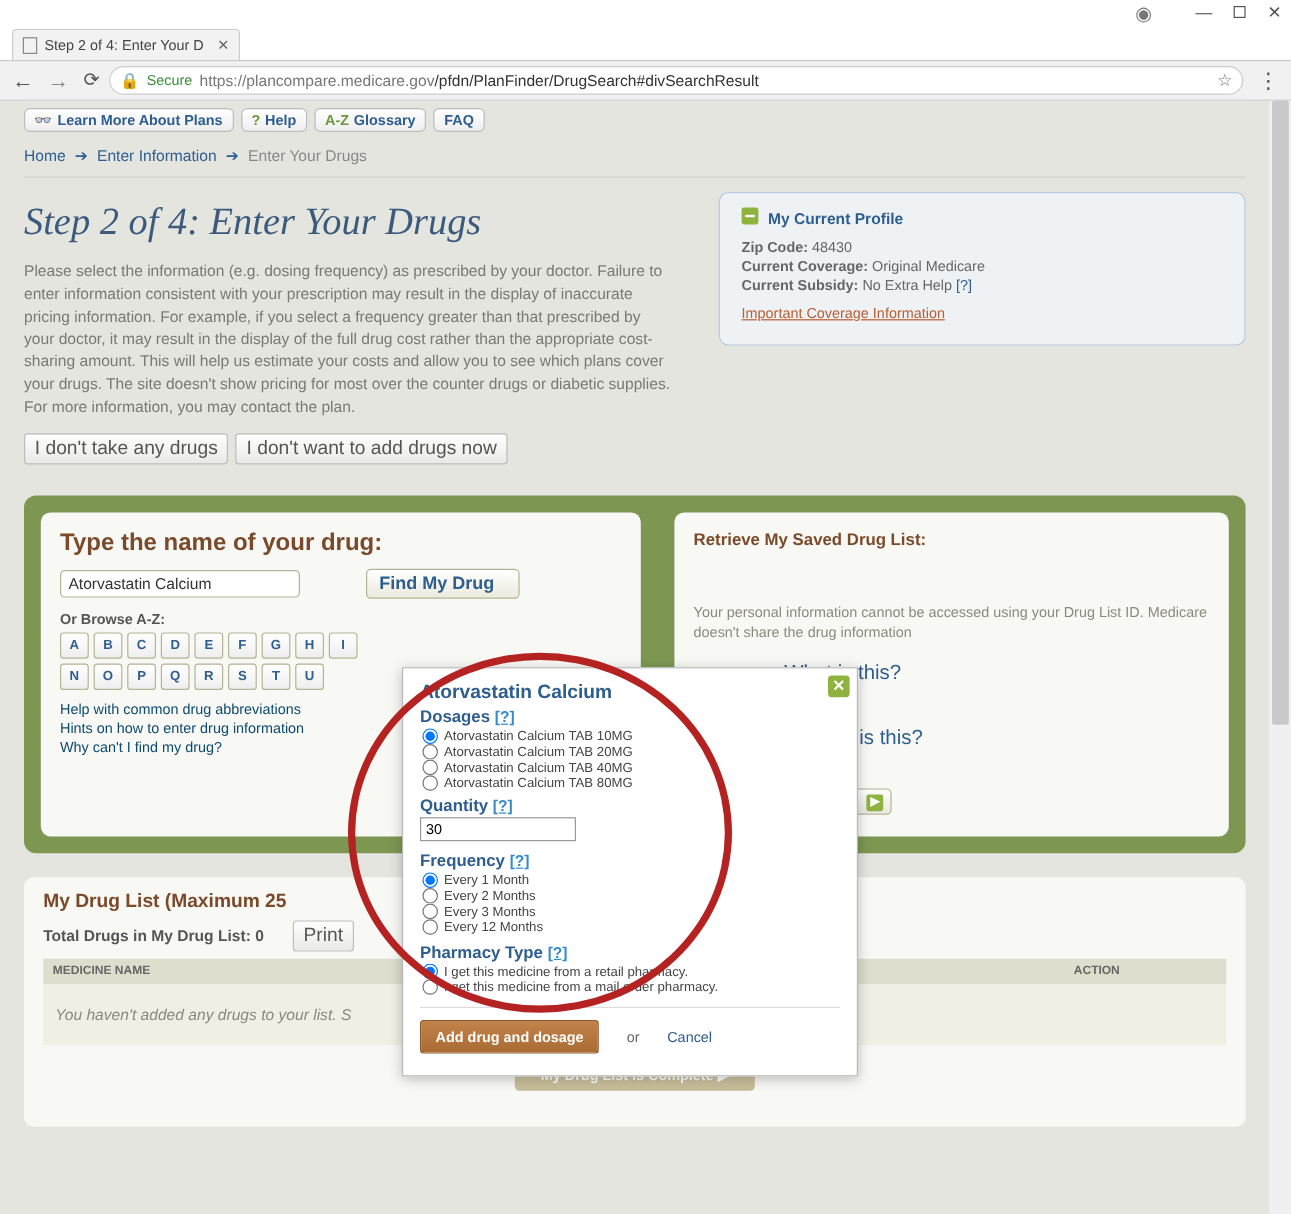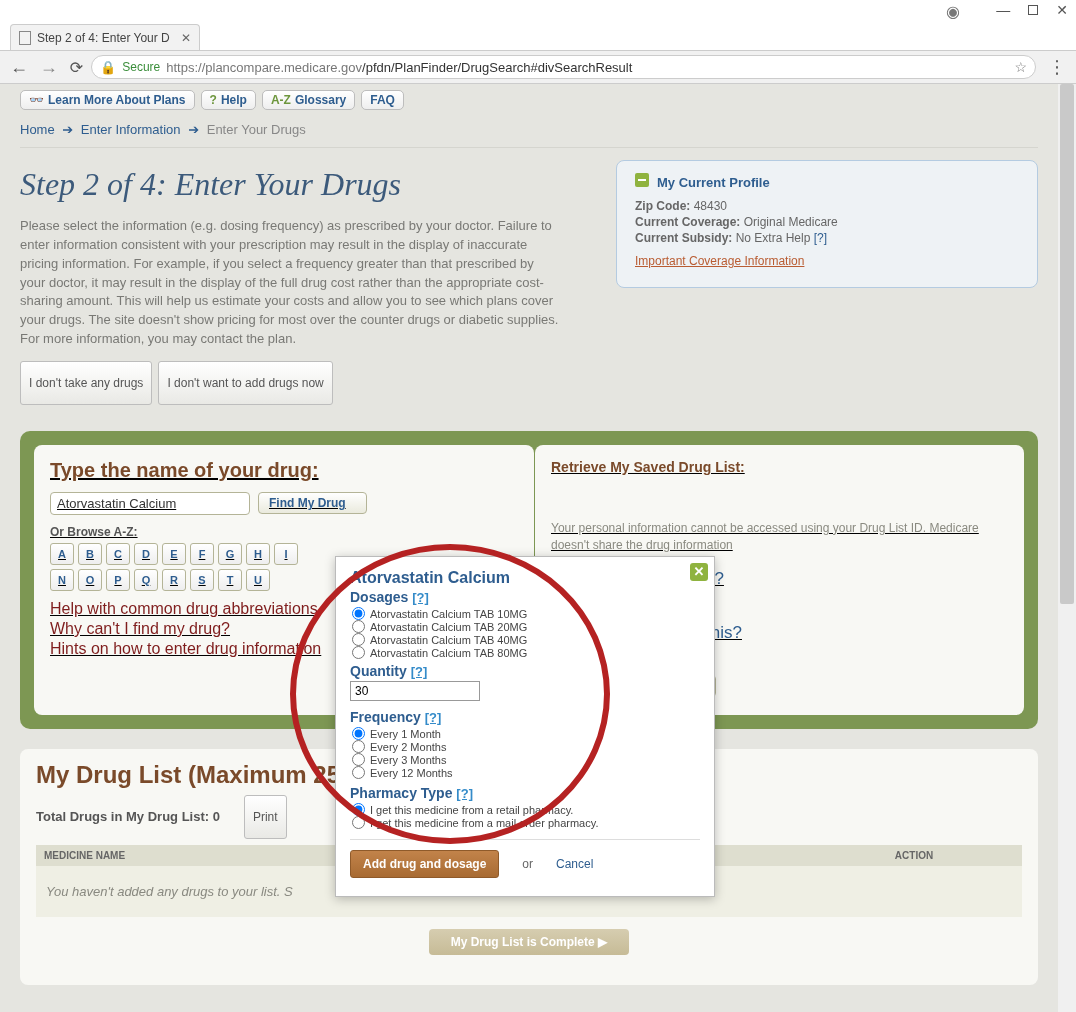--- a/index.html
+++ b/index.html
@@ -36,65 +36,65 @@
   .page { margin:0 20px; background:#e5e5e0; }
   
   .topnav { padding:6px 0 4px; display:flex; gap:6px; }
   .pill { background:linear-gradient(#fff,#eee); border:1px solid #bdbdbd; border-radius:5px; padding:2px 8px; font-size:12px; color:#2e5d8f; font-weight:bold; display:flex; align-items:center; gap:4px;}
   .pill .ic { color:#6d963d; font-weight:bold;}
   
   .breadcrumb { padding:8px 0 10px; color:#888; font-size:13px; border-bottom:1px solid #d5d5cf;}
   .breadcrumb a { color:#2e5d8f; font-weight:normal; text-decoration:none;}
   .breadcrumb .sep { color:#2e5d8f; margin:0 4px;}
   
-  .page-body { display:flex; gap:36px; padding-top:12px;}
+  .page-body { display:flex; gap:19px; padding-top:12px;}
   .left-col { flex:0 0 560px;}
   .right-col { flex:1;}
   
   h1.page-title { font-family: Georgia, 'Times New Roman', serif; font-style:italic; font-weight:normal; color:#3c5a7b; font-size:32px; padding:6px 0 14px;}
   .intro { color:#797975; font-size:13px; line-height:1.45; max-width:540px;}
   .btnrow { margin-top:12px; display:flex; gap:6px;}
-  .silver-btn { background:linear-gradient(#fff,#e9e9e5); border:1px solid #bdbdbd; padding:14px 8px; font-size:12px; color:#555; border-radius:3px;}
+  .silver-btn { background:linear-gradient(#fff,#e9e9e5); border:1px solid #bdbdbd; padding:3px 8px; font-size:16px; color:#555; border-radius:3px;}
   
   .profile-box { border:1px solid #b4cbe1; border-radius:8px; background:#eef2f5; padding:12px 18px 16px; min-height:128px;}
   .profile-head { color:#2e5d8f; font-weight:bold; padding-bottom:8px;}
   .profile-head .collapse-icon { display:inline-block; width:14px; height:14px; background:#8fb33f; border-radius:2px; margin-right:8px; position:relative;}
   .profile-head .collapse-icon:after { content:""; position:absolute; top:6px; left:3px; width:8px; height:2px; background:#fff;}
   .profile-box .row { font-size:12px; color:#666; padding:1px 0;}
   .profile-box .row b { color:#666; font-weight:bold;}
   .profile-box .q { color:#2e5d8f;}
   .profile-box .important-link { color:#b95c32; text-decoration:underline; font-size:12px; display:inline-block; margin-top:8px;}
   
   
-  .green-area { margin-top:26px; background:#7d9753; border-radius:10px; padding:14px; display:flex; gap:1px;text-decoration:underline;}
+  .green-area { margin-top:26px; background:#7d9753; border-radius:10px; padding:14px; display:flex; gap:28px;}
   .panel { background:#f8f8f4; border-radius:8px; padding:14px 16px 18px;}
   .panel-left { flex:0 0 500px;}
   .panel-right { flex:1;}
   .panel h2 { color:#7a4a2a; font-family:Arial; font-size:20px; font-weight:bold; margin-bottom:10px;}
   .find-row { display:flex; gap:8px; align-items:center;}
   .txt { border:1px solid #b4b497; padding:3px 6px; background:#fff; font-size:13px; color:#333; width:200px; border-radius:4px;}
-  .find-btn { background:linear-gradient(#fff,#eaeadd); border:1px solid #b4b497; padding:3px 20px 3px 10px; border-radius:4px; color:#2e5d8f; font-size:12px; font-weight:bold;}
+  .find-btn { background:linear-gradient(#fff,#eaeadd); border:1px solid #b4b497; padding:3px 20px 3px 10px; border-radius:4px; color:#2e5d8f; font-size:15px; font-weight:bold;margin-left:47px;}
   .browse-label { color:#555; font-weight:bold; font-size:12px; margin:10px 0 4px;}
   .az { display:flex; flex-wrap:wrap; gap:4px; max-width:460px;}
   .az span { width:24px; height:22px; border:1px solid #b4b497; border-radius:3px; background:linear-gradient(#fff,#eee); color:#2e5d8f; font-weight:bold; font-size:11px; display:flex; align-items:center; justify-content:center;}
   .help-links { margin-top:8px;}
-  .help-links a { display:block; color:#7f1d1d; font-size:16px; padding:1px 0; text-decoration:none;}
+  .help-links a { display:block; color:#0c4a6e; font-size:12px; padding:1px 0; text-decoration:none;}
   .panel-right .grey { color:#8a8a80; font-size:12px; line-height:1.45;margin-top:45px;}
   .field-row { margin-top:14px;}
   .lbl { color:#555; font-weight:bold; font-size:12px;}
   .what { color:#2e5d8f; font-size:17px;}
   .input-std { border:1px solid #b4b497; background:#fff; padding:2px 5px; font-size:12px; color:#444; border-radius:3px;}
   .select-pill { display:inline-block; border:1px solid #b4b497; border-radius:3px; background:linear-gradient(#fff,#eee); padding:1px 14px 1px 6px; font-size:12px; color:#444; position:relative;}
   .select-pill:after { content:"▾"; position:absolute; right:3px; top:1px; font-size:10px; color:#444;}
   .retrieve-btn { background:linear-gradient(#fff,#e8e8de); border:1px solid #b4b497; border-radius:4px; padding:3px 30px 3px 10px; color:#2e5d8f; font-size:12px; font-weight:bold; position:relative;}
   .retrieve-btn:after { content:"▶"; position:absolute; right:6px; top:4px; font-size:10px; background:#8fb33f; color:#fff; width:14px; height:14px; border-radius:2px; text-align:center; line-height:14px;}
   
   
   .mydrugs { margin-top:20px; background:#f8f8f4; border-radius:8px; padding:12px 16px 30px;}
-  .mydrugs h2 { color:#7a4a2a; font-family:Arial; font-size:24px; font-weight:bold; margin-bottom:6px;}
+  .mydrugs h2 { color:#7a4a2a; font-family:Arial; font-size:16px; font-weight:bold; margin-bottom:6px;}
   .list-sub { display:flex; align-items:center; gap:24px; color:#555; font-weight:bold; font-size:13px; margin-bottom:6px;}
   .table-head { background:#dedecf; display:flex; font-size:10px; color:#666; font-weight:bold; padding:5px 8px;}
   .col-med { flex:1;}
   .col-act { width:200px; text-align:center;}
   .empty-row { background:#efefe4; color:#898980; font-style:italic; font-size:13px; padding:18px 10px;}
   .complete-btn { margin:12px auto 0; display:block; width:200px; text-align:center; background:linear-gradient(#d6cdb0,#c6bb96); color:#fff; font-size:12px; font-weight:bold; padding:6px 8px; border:none; border-radius:4px;}
   
   
   .popup { position:absolute; left:335px; top:556px; width:380px; background:#fff; border:1px solid #bbb; box-shadow:0 2px 10px rgba(0,0,0,0.25); padding:12px 14px 18px; z-index:50;}
   .popup-close { position:absolute; right:6px; top:6px; width:18px; height:18px; background:#8fb33f; border-radius:3px; color:#fff; font-size:13px; font-weight:bold; text-align:center; line-height:18px; cursor:pointer;}
@@ -226,22 +226,22 @@
             <span>O</span>
             <span>P</span>
             <span>Q</span>
             <span>R</span>
             <span>S</span>
             <span>T</span>
             <span>U</span>
           </div>
         <div class="help-links">
           <a>Help with common drug abbreviations</a>
+          <a>Hints on how to enter drug information</a>
           <a>Why can't I find my drug?</a>
-          <a>Hints on how to enter drug information</a>
         </div>
       </div>
       <div class="panel panel-right">
         <h2 style="font-size:14px;color:#7a4a2a;">Retrieve My Saved Drug List:</h2>
         <p class="grey">Your personal information cannot be accessed using your Drug List ID. Medicare doesn't share the drug information</p>
         <div class="field-row">
           <span class="lbl">Drug List ID:</span>
           <span class="what">What is this?</span><br>
           <input class="input-std" style="width: 130px;">
         </div>

